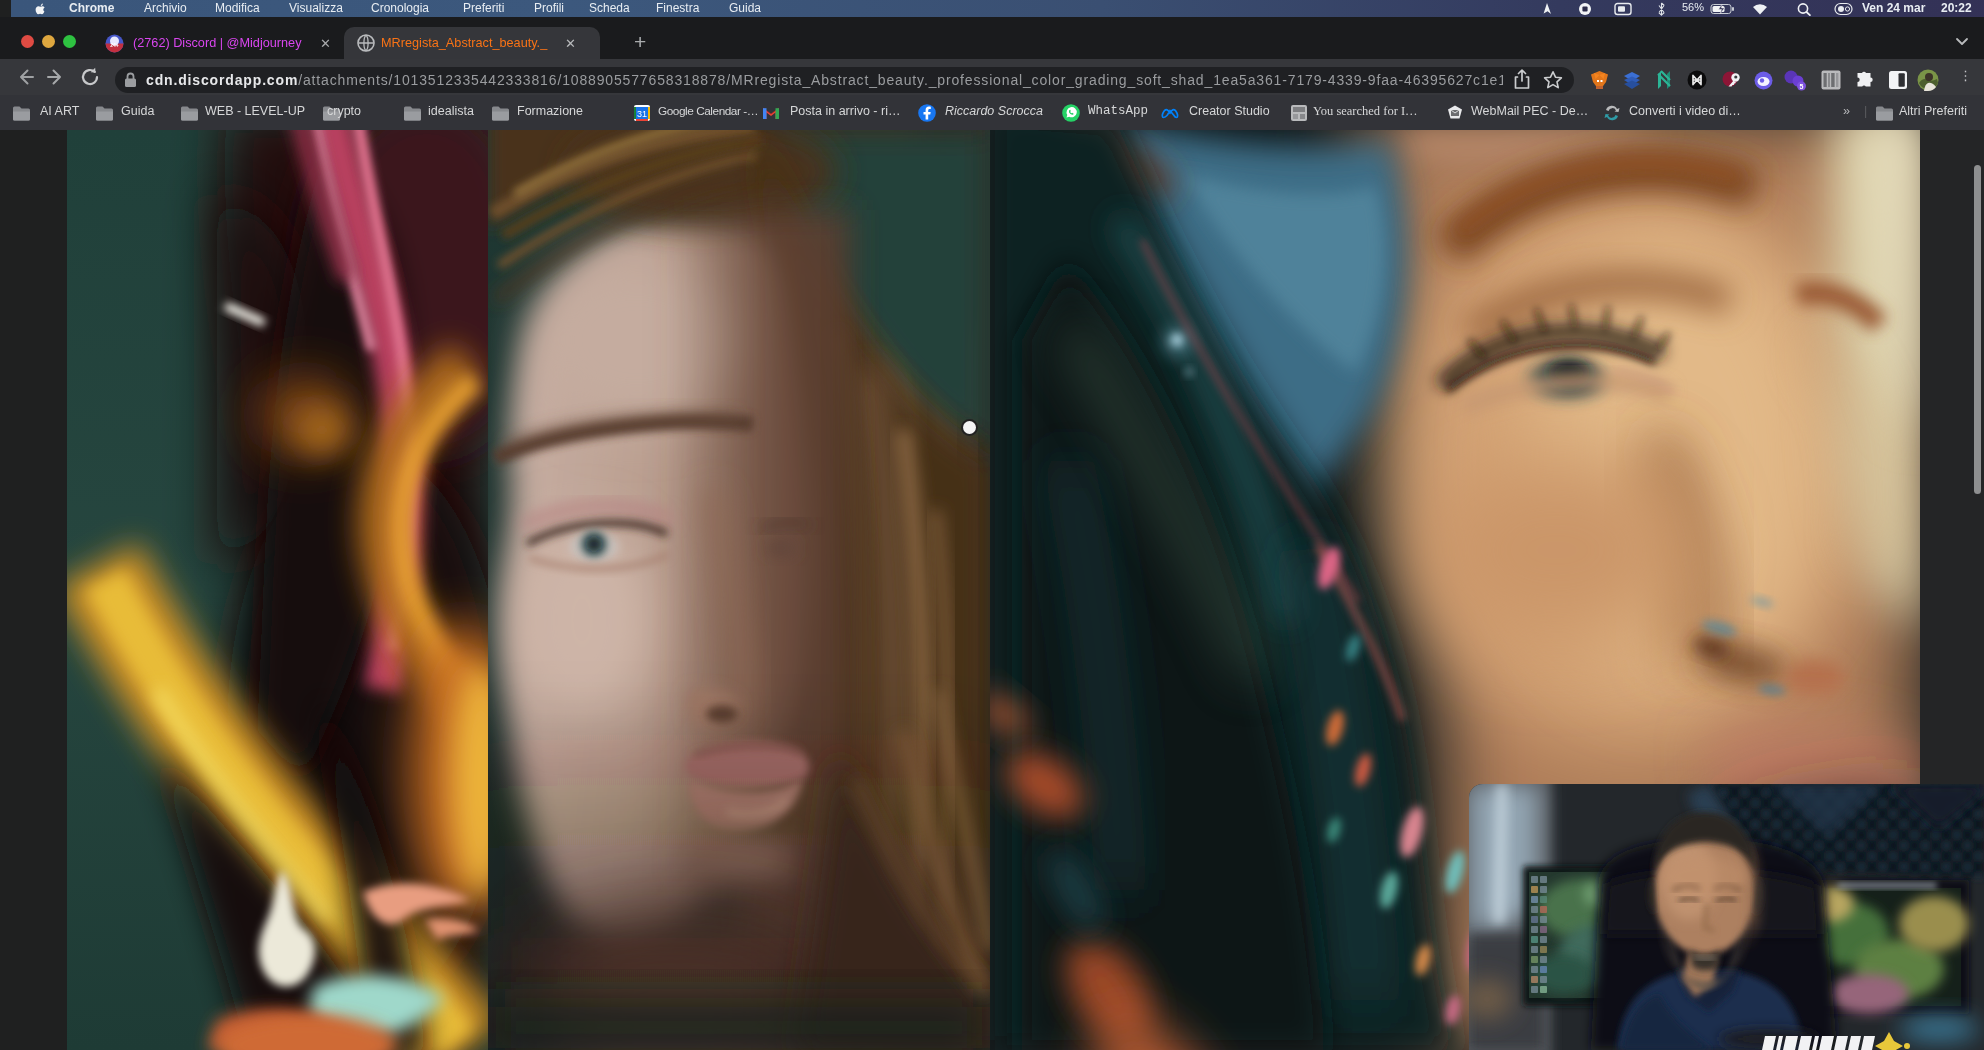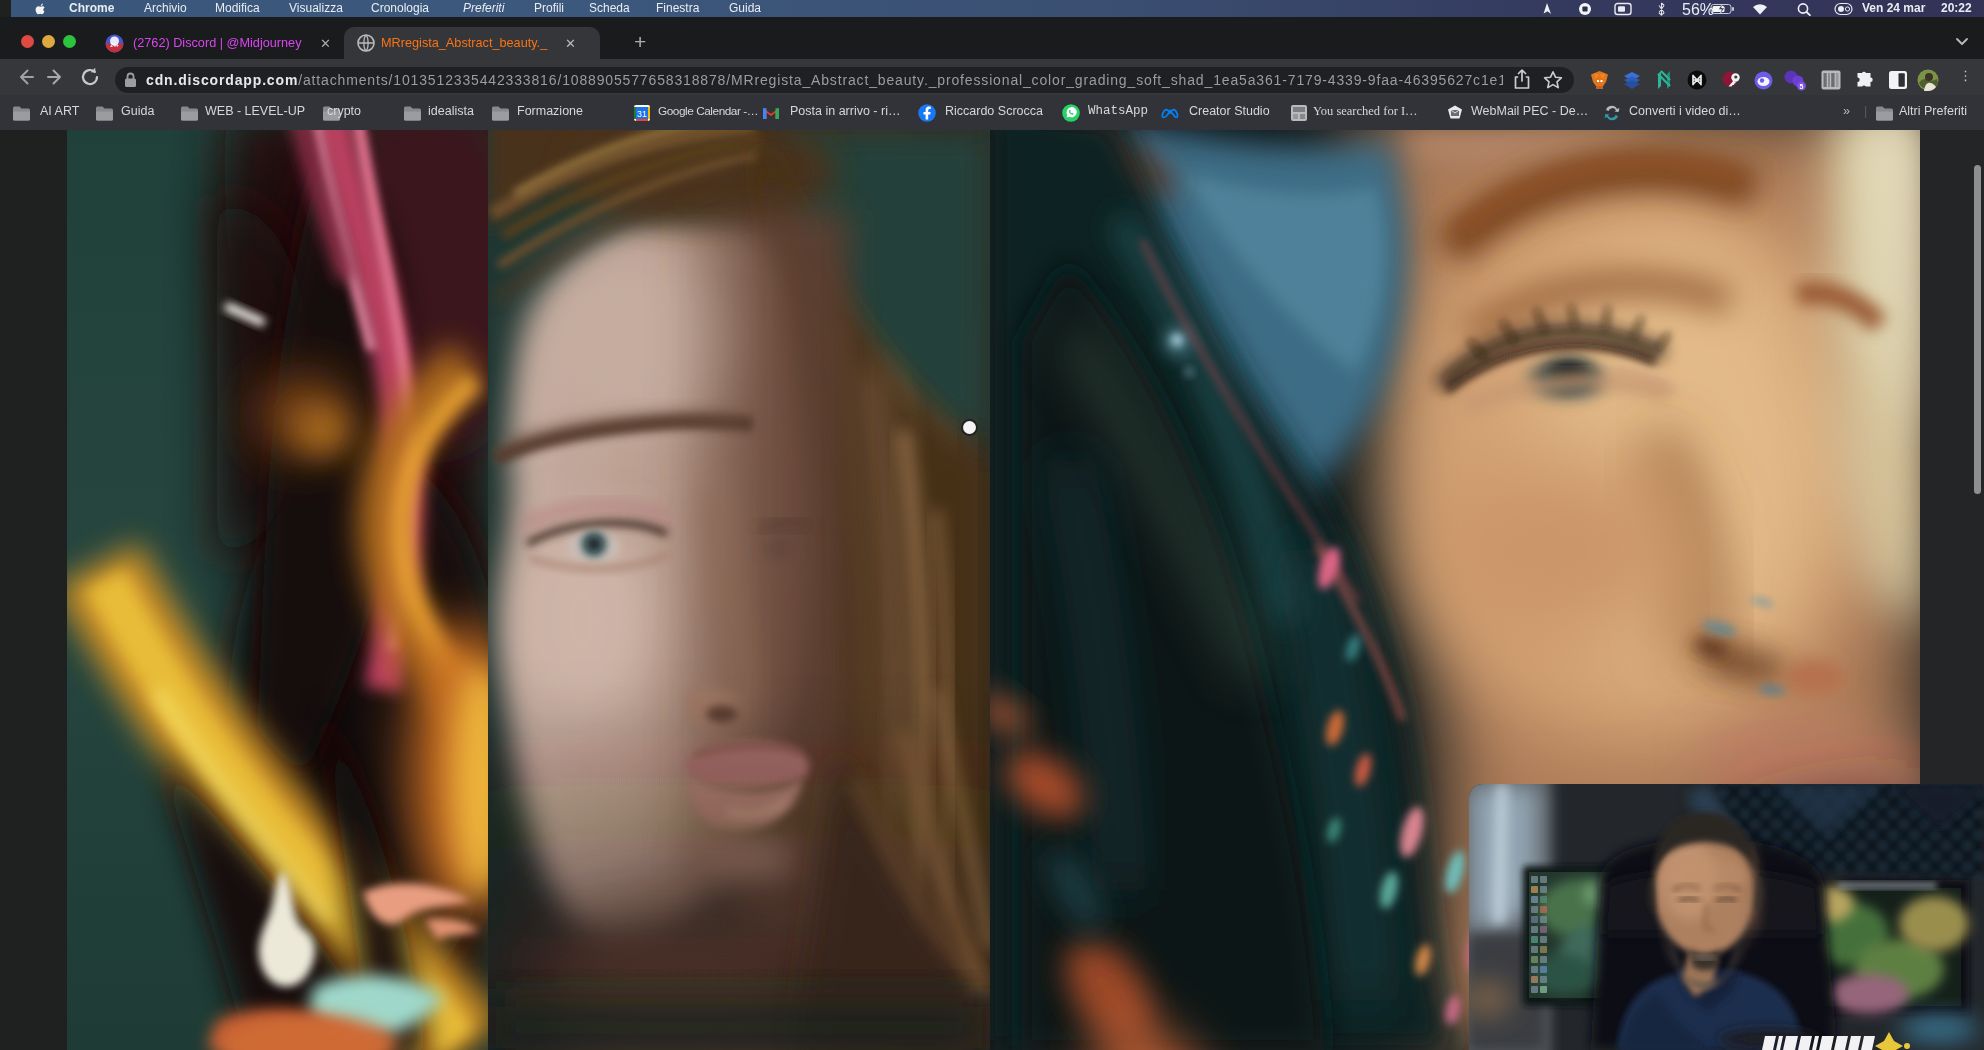--- a/index.html
+++ b/index.html
@@ -32,21 +32,21 @@
 <div id="menubar">
   <svg class="abs" style="left:23px;top:2.5px;" width="13" height="13" viewBox="0 0 13 13">
     <path d="M6.7 3.2 c0.1 -1 0.9 -2.4 2.1 -2.6 c0.2 1.2 -0.7 2.4 -2.1 2.6 Z" fill="#f2f4f6"></path>
     <path d="M9.3 6.8 c0 -1.3 0.9 -2 1.4 -2.3 c-0.6 -0.9 -1.6 -1.2 -2.2 -1.2 c-0.9 0 -1.6 0.5 -2.1 0.5 c-0.5 0 -1.2 -0.5 -2 -0.5 c-1.4 0 -2.8 1.2 -2.8 3.4 c0 2.2 1.5 4.6 2.6 4.6 c0.5 0 1.2 -0.5 1.9 -0.5 c0.7 0 1.3 0.5 1.9 0.5 c1 0 2.1 -1.9 2.4 -2.9 c-0.7 -0.3 -1.1 -0.9 -1.1 -1.6 Z" fill="#f2f4f6"></path>
   </svg>
   <div class="mitem" style="left:58px;font-weight:bold;">Chrome</div>
   <div class="mitem" style="left:133px;">Archivio</div>
   <div class="mitem" style="left:204px;">Modifica</div>
   <div class="mitem" style="left:278px;">Visualizza</div>
   <div class="mitem" style="left:360px;">Cronologia</div>
-  <div class="mitem" style="left:452px;font-style:italic;">Preferiti</div>
+  <div class="mitem" style="left:452px;">Preferiti</div>
   <div class="mitem" style="left:523px;">Profili</div>
   <div class="mitem" style="left:578px;">Scheda</div>
   <div class="mitem" style="left:645px;">Finestra</div>
   <div class="mitem" style="left:718px;">Guida</div>
   <svg class="abs" style="left:1528px;top:2px;" width="460" height="14" viewBox="0 0 460 14">
     <path d="M8 1 L12 12 L8.6 9.2 L4.6 11.4 Z" fill="#eef1f4"></path>
     <circle cx="46" cy="7" r="6" fill="#f2f4f6"></circle>
       <rect x="43.4" y="4.4" width="5.2" height="5.2" rx="1" fill="#2c2c4a"></rect>
     <rect x="76" y="1.5" width="16" height="11" rx="2.5" fill="none" stroke="#e8ebef" stroke-width="1.4"></rect>
     <rect x="79" y="4.2" width="7" height="5.6" rx="1" fill="#e8ebef"></rect>
@@ -58,21 +58,21 @@
     <path d="M213 11.5 a11 11 0 0 1 16 0" fill="none" stroke="#eef1f4" stroke-width="0"></path>
     <path d="M221 12.5 l-7 -7.5 a10.5 10.5 0 0 1 14 0 Z" fill="#eef1f4"></path>
     <circle cx="264" cy="6.5" r="4.6" fill="none" stroke="#eef1f4" stroke-width="1.6"></circle>
     <path d="M267.5 10 l3.4 3.2" stroke="#eef1f4" stroke-width="1.8" stroke-linecap="round"></path>
     <rect x="296" y="1.5" width="17" height="11" rx="5.5" fill="none" stroke="#e8ebef" stroke-width="1.2"></rect>
     <circle cx="302" cy="7" r="3" fill="#e8ebef"></circle>
       <circle cx="308.5" cy="7" r="2.1" fill="none" stroke="#e8ebef" stroke-width="1"></circle>
   </svg>
   <div class="mitem" style="left:1851px;font-weight:600;">Ven 24 mar</div>
   <div class="mitem" style="left:1930px;font-weight:600;">20:22</div>
-  <div class="mitem" style="left:1671px;font-size:16px;">56%</div>
+  <div class="mitem" style="left:1671px;font-size:11px;">56%</div>
 </div>
 
 <div id="tabbar"></div>
 <div class="tl" style="left:21px;background:#df4b43;"></div>
 <div class="tl" style="left:42px;background:#dea73f;"></div>
 <div class="tl" style="left:63px;background:#2ec241;"></div>
 
 <svg class="abs" style="left:105px;top:34px;" width="19" height="19" viewBox="0 0 19 19">
   <circle cx="9.5" cy="9.5" r="9" fill="#4656c8"></circle>
   <path d="M0.5 9.5 A9 9 0 0 0 18.5 9.5 Z" fill="#c23040"></path>
@@ -244,21 +244,21 @@
   </g>
 </svg>
 <div class="bm" style="left:40px;">AI ART</div>
 <div class="bm" style="left:121px;">Guida</div>
 <div class="bm" style="left:205px;">WEB - LEVEL-UP</div>
 <div class="bm" style="left:327px;">crypto</div>
 <div class="bm" style="left:428px;">idealista</div>
 <div class="bm" style="left:517px;">Formazione</div>
 <div class="bm" style="left:658px;font-size:11.8px;letter-spacing:-0.45px;">Google Calendar -…</div>
 <div class="bm" style="left:790px;">Posta in arrivo - ri…</div>
-<div class="bm" style="left:945px;">Riccardo Scrocca</div>
+<div class="bm" style="left:945px;font-style:italic;">Riccardo Scrocca</div>
 <div class="bm" style="left:1088px;font-family:Liberation Mono, monospace;">WhatsApp</div>
 <div class="bm" style="left:1189px;">Creator Studio</div>
 <div class="bm" style="left:1313px;font-family:Liberation Serif, serif;">You searched for I…</div>
 <div class="bm" style="left:1471px;">WebMail PEC - De…</div>
 <div class="bm" style="left:1629px;">Converti i video di…</div>
 <div class="bm" style="left:1843px;color:#b9bbbd;">»</div>
 <div class="bm" style="left:1864px;color:#5a5b5e;">|</div>
 <div class="bm" style="left:1899px;">Altri Preferiti</div>
 
 <div id="content"></div>

